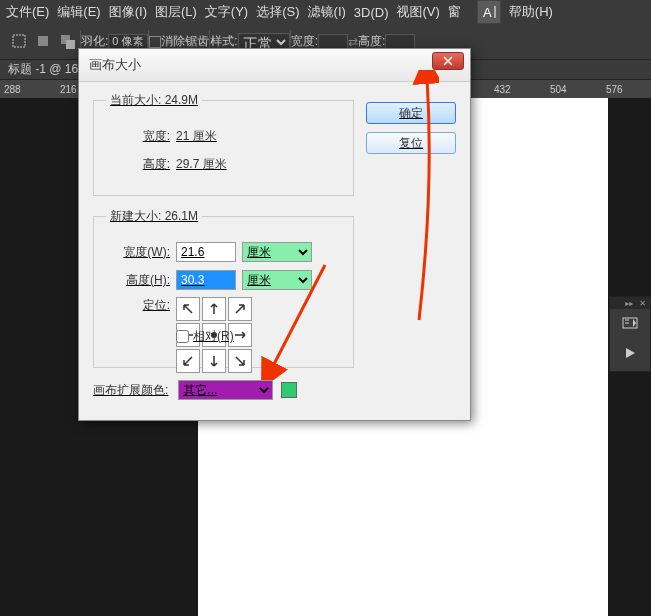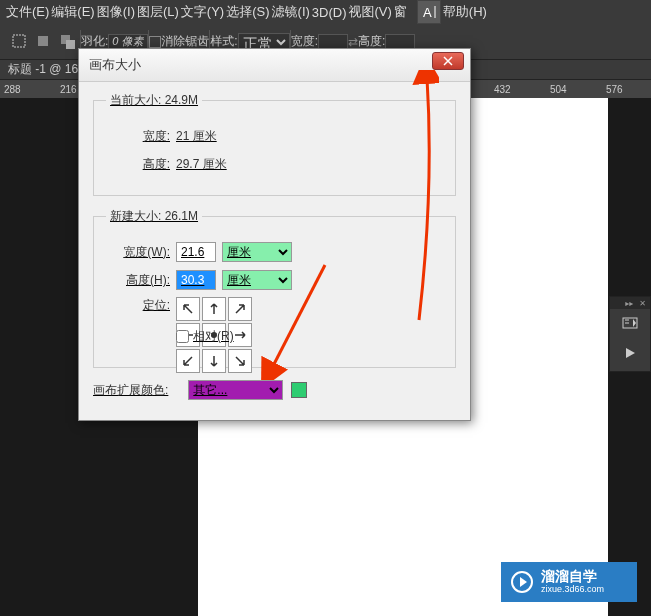--- a/index.html
+++ b/index.html
@@ -1,26 +1,26 @@
 <!DOCTYPE html>
 <html><head>
 <meta charset="utf-8">
 <style>
 * { margin: 0; padding: 0; box-sizing: border-box; font-family: "Microsoft YaHei", sans-serif; }
 body { background: #000; width: 651px; height: 616px; overflow: hidden; position: relative; }
 
-.menubar { background: #3a3a3a; height: 24px; display: flex; align-items: center; padding: 0 6px; gap: 2px; color: #ddd; font-size: 13px; }
+.menubar { background: #3a3a3a; height: 24px; display: flex; align-items: center; padding: 0 6px; gap: 8px; color: #ddd; font-size: 13px; }
 .menubar span { cursor: pointer; }
 .text-icon-box { width: 24px; height: 24px; background: #5a5a5a; display: flex; align-items: center; justify-content: center; border: 1px solid #444; margin-left: 8px; }
 .text-icon-box svg { width: 16px; height: 16px; }
 
 .toolbar { background: #3a3a3a; height: 36px; display: flex; align-items: center; padding: 0 8px; gap: 0; color: #ccc; font-size: 12px; border-bottom: 1px solid #222; }
 .toolbar .sep { width: 1px; height: 24px; background: #555; }
 .toolbar .icon-btn { width: 24px; height: 24px; display: flex; align-items: center; justify-content: center; }
-.toolbar input { width: 40px; background: #333; border: 1px solid #555; color: #ccc; padding: 1px 3px; font-size: 11px; font-style: italic; }
+.toolbar input { width: 40px; background: #333; border: 1px solid #555; color: #ccc; padding: 1px 3px; font-size: 11px; }
 .toolbar select { background: #333; border: 1px solid #555; color: #ccc; font-size: 15px; height: 18px; }
 .toolbar .checkbox { width: 12px; height: 12px; border: 1px solid #888; }
 
 .tabbar { background: #3a3a3a; height: 20px; display: flex; align-items: center; padding: 0 8px; color: #ccc; font-size: 12px; border-bottom: 1px solid #222; }
 
 .ruler { background: #444; height: 18px; display: flex; align-items: center; color: #ccc; font-size: 10px; position: relative; }
 .ruler span { position: absolute; }
 
 .canvas-area { position: relative; background: #1a1a1a; height: 518px; }
 .canvas { position: absolute; top: 0; left: 198px; width: 410px; height: 518px; background: #fff; }
@@ -35,31 +35,31 @@
 .dialog-close { position: absolute; right: 6px; top: 3px; width: 32px; height: 18px; background: linear-gradient(#e86a5a,#c0392b); border: 1px solid #833; border-radius: 3px; display: flex; align-items: center; justify-content: center; color: #fff; font-size: 11px; }
 .dialog-body { padding: 10px 14px 20px; display: flex; gap: 12px; text-decoration: underline; }
 .dialog-left { flex: 1; }
 .dialog-right { width: 90px; padding-top: 10px; display: flex; flex-direction: column; gap: 8px; }
 
 .fieldset { border: 1px solid #ccc; padding: 10px 12px 14px; margin-bottom: 12px; font-size: 12px; color: #333; }
 .fieldset legend { padding: 0 4px; font-size: 12px; }
 .row { display: flex; align-items: center; margin: 6px 0; height: 22px; }
 .row .label { width: 64px; text-align: right; margin-right: 6px; }
 .row .value { }
-.row input.num { width: 40px; border: 1px solid #999; padding: 2px 4px; font-size: 12px; }
+.row input.num { width: 60px; border: 1px solid #999; padding: 2px 4px; font-size: 12px; }
 .row input.num.selected { background: #1e90ff; color: #fff; }
 .row select.unit { width: 70px; border: 1px solid #999; font-size: 12px; height: 20px; margin-left: 6px; background: #86efac; }
 .row .chk { width: 13px; height: 13px; margin-right: 4px; }
 .anchor-row { align-items: flex-start; }
 .anchor-grid { display: grid; grid-template-columns: repeat(3, 24px); grid-template-rows: repeat(3, 24px); gap: 2px; }
 .anchor-cell { border: 1px solid #999; background: #fff; display: flex; align-items: center; justify-content: center; }
 .anchor-cell svg { width: 14px; height: 14px; }
 
 .ext-row { display: flex; align-items: center; font-size: 12px; color: #333; margin-top: 8px; }
-.ext-row .label { margin-right: 20px; }
+.ext-row .label { margin-right: 10px; }
 .ext-row select { width: 95px; border: 1px solid #999; font-size: 12px; height: 20px; background: #a21caf; }
 .ext-row .swatch { width: 16px; height: 16px; background: #2ecc71; border: 1px solid #666; margin-left: 8px; }
 
 .dlg-btn { height: 22px; border: 1px solid #7aa7d9; background: linear-gradient(#f5faff,#dceafd); border-radius: 3px; font-size: 12px; color: #333; text-align: center; line-height: 20px; }
 .dlg-btn.primary { border-color: #2c7be5; background: linear-gradient(#e0f0ff,#b8daff); }
 
 .arrow1 { position: absolute; top: 70px; left: 349px; pointer-events: none; }
 .arrow2 { position: absolute; top: 260px; left: 260px; pointer-events: none; }
 
 .watermark { position: absolute; bottom: 14px; right: 14px; width: 136px; height: 40px; background: #2a7dc4; display: flex; align-items: center; gap: 8px; padding: 0 10px; }
@@ -155,29 +155,20 @@
           </svg>
       </div>
       <div>
         <svg viewBox="0 0 16 16">
             <polygon points="4,3 13,8 4,13" fill="#ccc"></polygon>
           </svg>
       </div>
     </div>
   </div>
 
-  <div class="watermark">
-    <div class="play">
-        <div class="play-tri"></div>
-      </div>
-    <div class="wm-text">
-      <span class="wm-main">溜溜自学</span>
-      <span class="wm-sub">zixue.3d66.com</span>
-    </div>
-  </div>
 </div>
 
 <div class="dialog">
   <div class="dialog-title">
     <span>画布大小</span>
     <div class="dialog-close">
       <svg width="10" height="10">
           <path d="M1 1l8 8M9 1l-8 8" stroke="#fff" stroke-width="1.5"></path>
         </svg>
     </div>
@@ -264,20 +255,24 @@
         </div>
       </fieldset>
 
       <div class="ext-row">
         <span class="label">画布扩展颜色:</span>
         <select><option>其它...</option></select>
         <div class="swatch"></div>
       </div>
     </div>
 
+    <div class="dialog-right">
+      <div class="dlg-btn primary">确定</div>
+      <div class="dlg-btn">复位</div>
+    </div>
   </div>
 </div>
 
 <svg class="arrow1" width="90" height="260">
   <defs>
       <marker id="ah1" markerWidth="10" markerHeight="10" refX="2" refY="5" orient="auto">
         <polygon points="0,0 10,5 0,10" fill="#e30"></polygon>
       </marker>
     </defs>
   <path d="M70 250 Q 85 120 78 8" stroke="#e30" stroke-width="3" fill="none" marker-end="url(#ah1)"></path>

